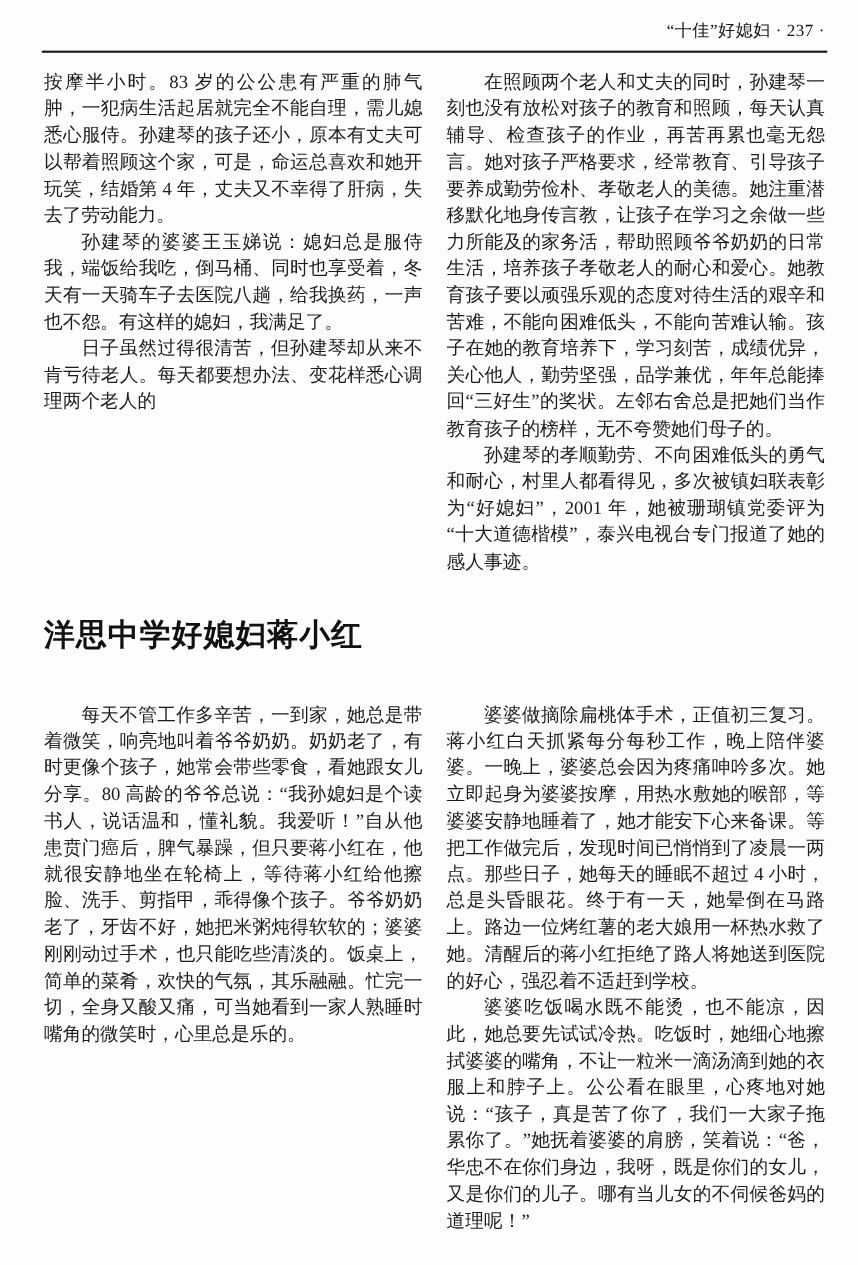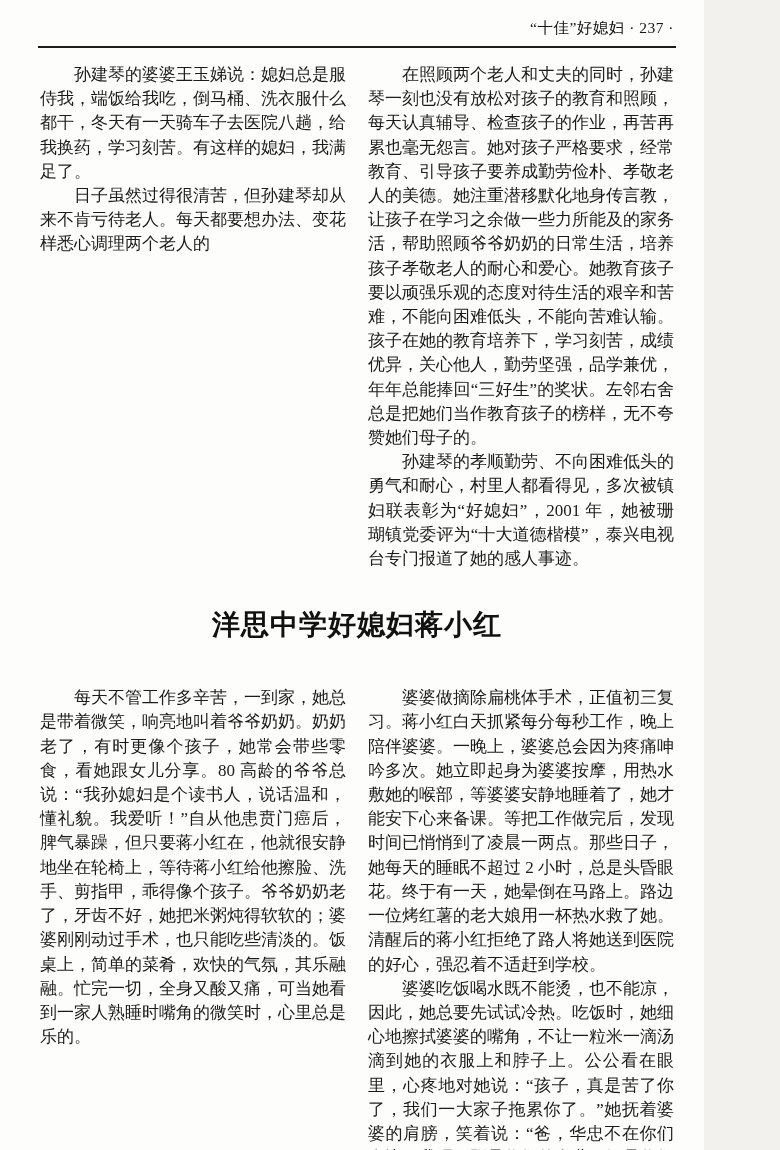--- a/index.html
+++ b/index.html
@@ -3,21 +3,21 @@
 <meta charset="utf-8">
 <style>
   html, body {
     margin: 0;
     padding: 0;
     background: #f2f1ee;
     font-family: "Liberation Serif", "DejaVu Serif", serif;
   }
   .page {
     position: relative;
-    width: 704px;
+    width: 780px;
     height: 1150px;
     margin: 0;
     background: #fdfdfc;
     box-sizing: border-box;
     overflow: hidden;
     color: #1b1b1b;
   }
   .header-row {
     padding: 18px 30px 5px 40px;
     text-align: right;
@@ -45,56 +45,56 @@
     font-size: 17px;
     line-height: 24.2px;
     text-align: justify;
     text-justify: inter-ideograph;
     word-break: break-all;
     color: #1b1b1b;
   }
   .col p.indent { text-indent: 2em; }
   .article-title {
     margin: 35px 30px 27px 40px;
-    text-align: center;
     font-family: "Liberation Sans", "DejaVu Sans", sans-serif;
     font-weight: 700;
     font-size: 28px;
     letter-spacing: 1px;
     color: #111;
   }
 </style>
 </head>
 <body>
 
 <div class="page">
 
   <div class="header-row">
     <span>“十佳”好媳妇 · 237 ·</span>
   </div>
   <div class="header-rule"></div>
 
   <div class="columns">
     <div class="col">
-      <p class="indent">孙建琴的婆婆王玉娣说：媳妇总是服侍我，端饭给我吃，倒马桶、洗衣服什么都干，冬天有一天骑车子去医院八趟，给我换药，学习刻苦。有这样的媳妇，我满足了。</p>
+      <p>按摩半小时。83 岁的公公患有严重的肺气肿，一犯病生活起居就完全不能自理，需儿媳悉心服侍。孙建琴的孩子还小，原本有丈夫可以帮着照顾这个家，可是，命运总喜欢和她开玩笑，结婚第 4 年，丈夫又不幸得了肝病，失去了劳动能力。</p>
+      <p class="indent">孙建琴的婆婆王玉娣说：媳妇总是服侍我，端饭给我吃，倒马桶、同时也享受着，冬天有一天骑车子去医院八趟，给我换药，一声也不怨。有这样的媳妇，我满足了。</p>
       <p class="indent">日子虽然过得很清苦，但孙建琴却从来不肯亏待老人。每天都要想办法、变花样悉心调理两个老人的</p>
     </div>
     <div class="col">
       <p class="indent">在照顾两个老人和丈夫的同时，孙建琴一刻也没有放松对孩子的教育和照顾，每天认真辅导、检查孩子的作业，再苦再累也毫无怨言。她对孩子严格要求，经常教育、引导孩子要养成勤劳俭朴、孝敬老人的美德。她注重潜移默化地身传言教，让孩子在学习之余做一些力所能及的家务活，帮助照顾爷爷奶奶的日常生活，培养孩子孝敬老人的耐心和爱心。她教育孩子要以顽强乐观的态度对待生活的艰辛和苦难，不能向困难低头，不能向苦难认输。孩子在她的教育培养下，学习刻苦，成绩优异，关心他人，勤劳坚强，品学兼优，年年总能捧回“三好生”的奖状。左邻右舍总是把她们当作教育孩子的榜样，无不夸赞她们母子的。</p>
       <p class="indent">孙建琴的孝顺勤劳、不向困难低头的勇气和耐心，村里人都看得见，多次被镇妇联表彰为“好媳妇”，2001 年，她被珊瑚镇党委评为“十大道德楷模”，泰兴电视台专门报道了她的感人事迹。</p>
     </div>
   </div>
 
   <h1 class="article-title">洋思中学好媳妇蒋小红</h1>
 
   <div class="columns">
     <div class="col">
       <p class="indent">每天不管工作多辛苦，一到家，她总是带着微笑，响亮地叫着爷爷奶奶。奶奶老了，有时更像个孩子，她常会带些零食，看她跟女儿分享。80 高龄的爷爷总说：“我孙媳妇是个读书人，说话温和，懂礼貌。我爱听！”自从他患贲门癌后，脾气暴躁，但只要蒋小红在，他就很安静地坐在轮椅上，等待蒋小红给他擦脸、洗手、剪指甲，乖得像个孩子。爷爷奶奶老了，牙齿不好，她把米粥炖得软软的；婆婆刚刚动过手术，也只能吃些清淡的。饭桌上，简单的菜肴，欢快的气氛，其乐融融。忙完一切，全身又酸又痛，可当她看到一家人熟睡时嘴角的微笑时，心里总是乐的。</p>
 
     </div>
     <div class="col">
-      <p class="indent">婆婆做摘除扁桃体手术，正值初三复习。蒋小红白天抓紧每分每秒工作，晚上陪伴婆婆。一晚上，婆婆总会因为疼痛呻吟多次。她立即起身为婆婆按摩，用热水敷她的喉部，等婆婆安静地睡着了，她才能安下心来备课。等把工作做完后，发现时间已悄悄到了凌晨一两点。那些日子，她每天的睡眠不超过 2 小时，总是头昏眼花。终于有一天，她晕倒在马路上。路边一位烤红薯的老大娘用一杯热水救了她。清醒后的蒋小红拒绝了路人将她送到医院的好心，强忍着不适赶到学校。</p>
+      <p class="indent">婆婆做摘除扁桃体手术，正值初三复习。蒋小红白天抓紧每分每秒工作，晚上陪伴婆婆。一晚上，婆婆总会因为疼痛呻吟多次。她立即起身为婆婆按摩，用热水敷她的喉部，等婆婆安静地睡着了，她才能安下心来备课。等把工作做完后，发现时间已悄悄到了凌晨一两点。那些日子，她每天的睡眠不超过 4 小时，总是头昏眼花。终于有一天，她晕倒在马路上。路边一位烤红薯的老大娘用一杯热水救了她。清醒后的蒋小红拒绝了路人将她送到医院的好心，强忍着不适赶到学校。</p>
       <p class="indent">婆婆吃饭喝水既不能烫，也不能凉，因此，她总要先试试冷热。吃饭时，她细心地擦拭婆婆的嘴角，不让一粒米一滴汤滴到她的衣服上和脖子上。公公看在眼里，心疼地对她说：“孩子，真是苦了你了，我们一大家子拖累你了。”她抚着婆婆的肩膀，笑着说：“爸，华忠不在你们身边，我呀，既是你们的女儿，又是你们的儿子。哪有当儿女的不伺候爸妈的道理呢！”</p>
 
     </div>
   </div>
 
 </div>
 
 </body></html>

